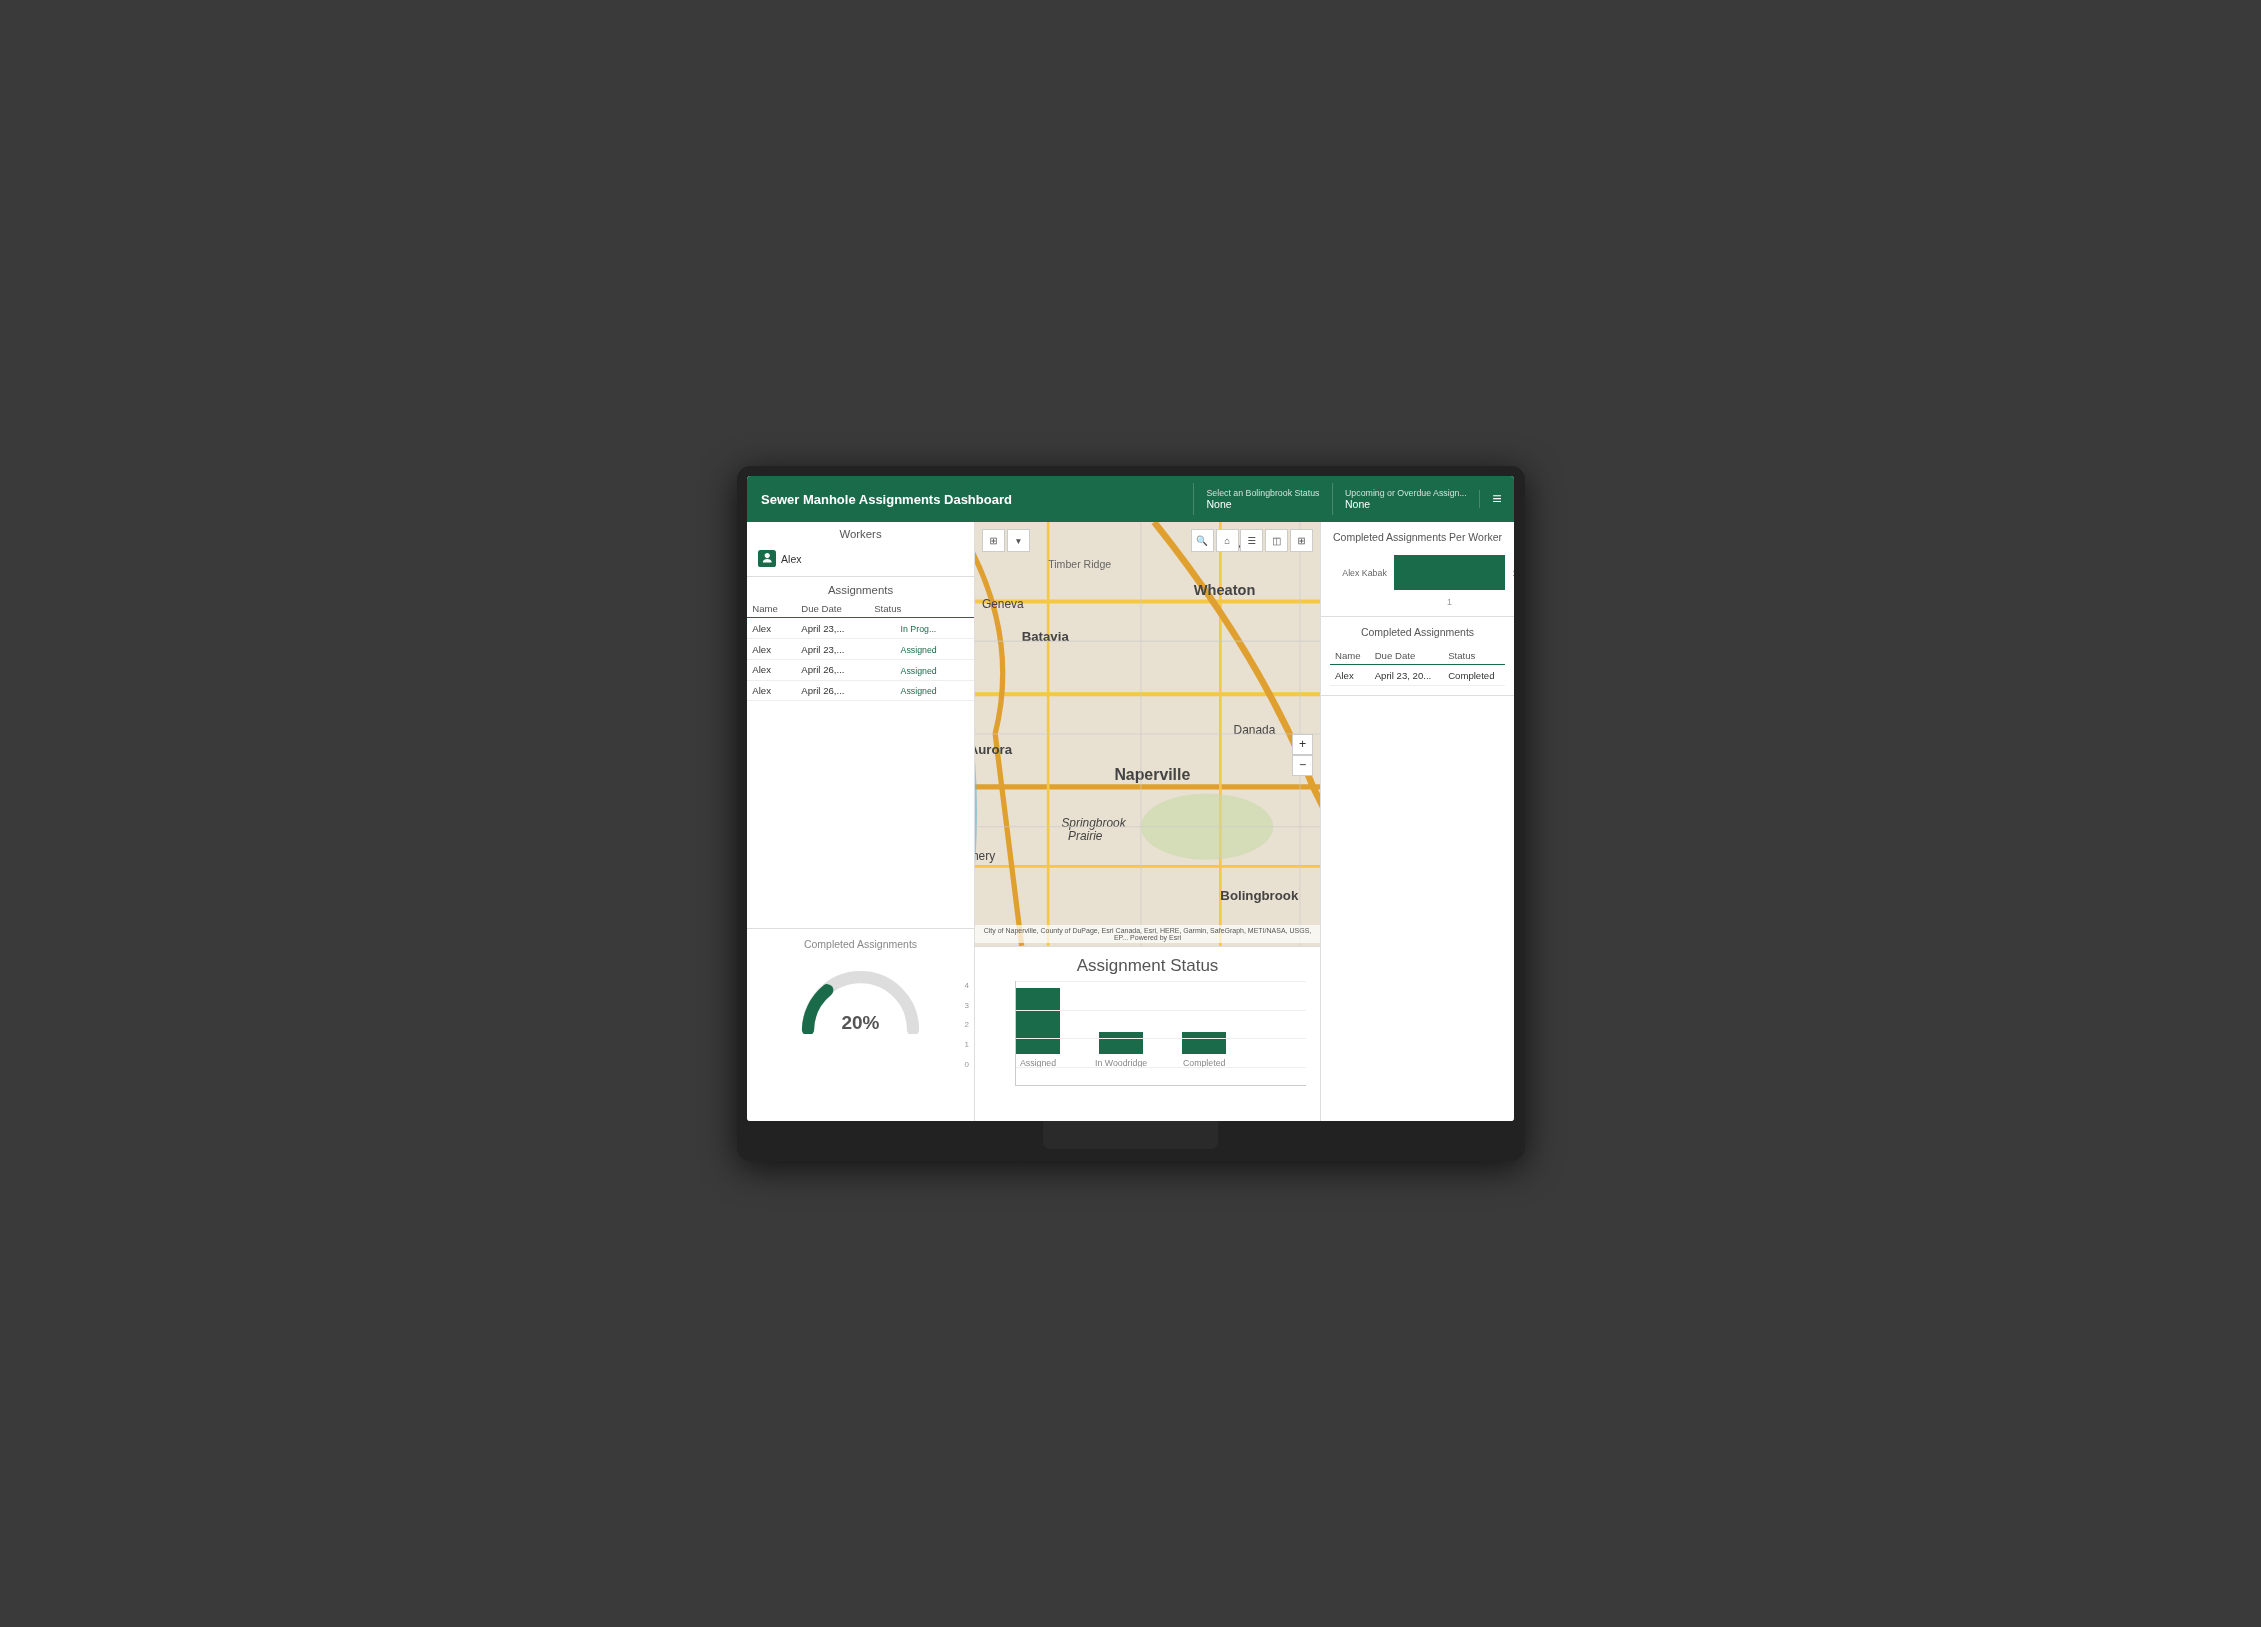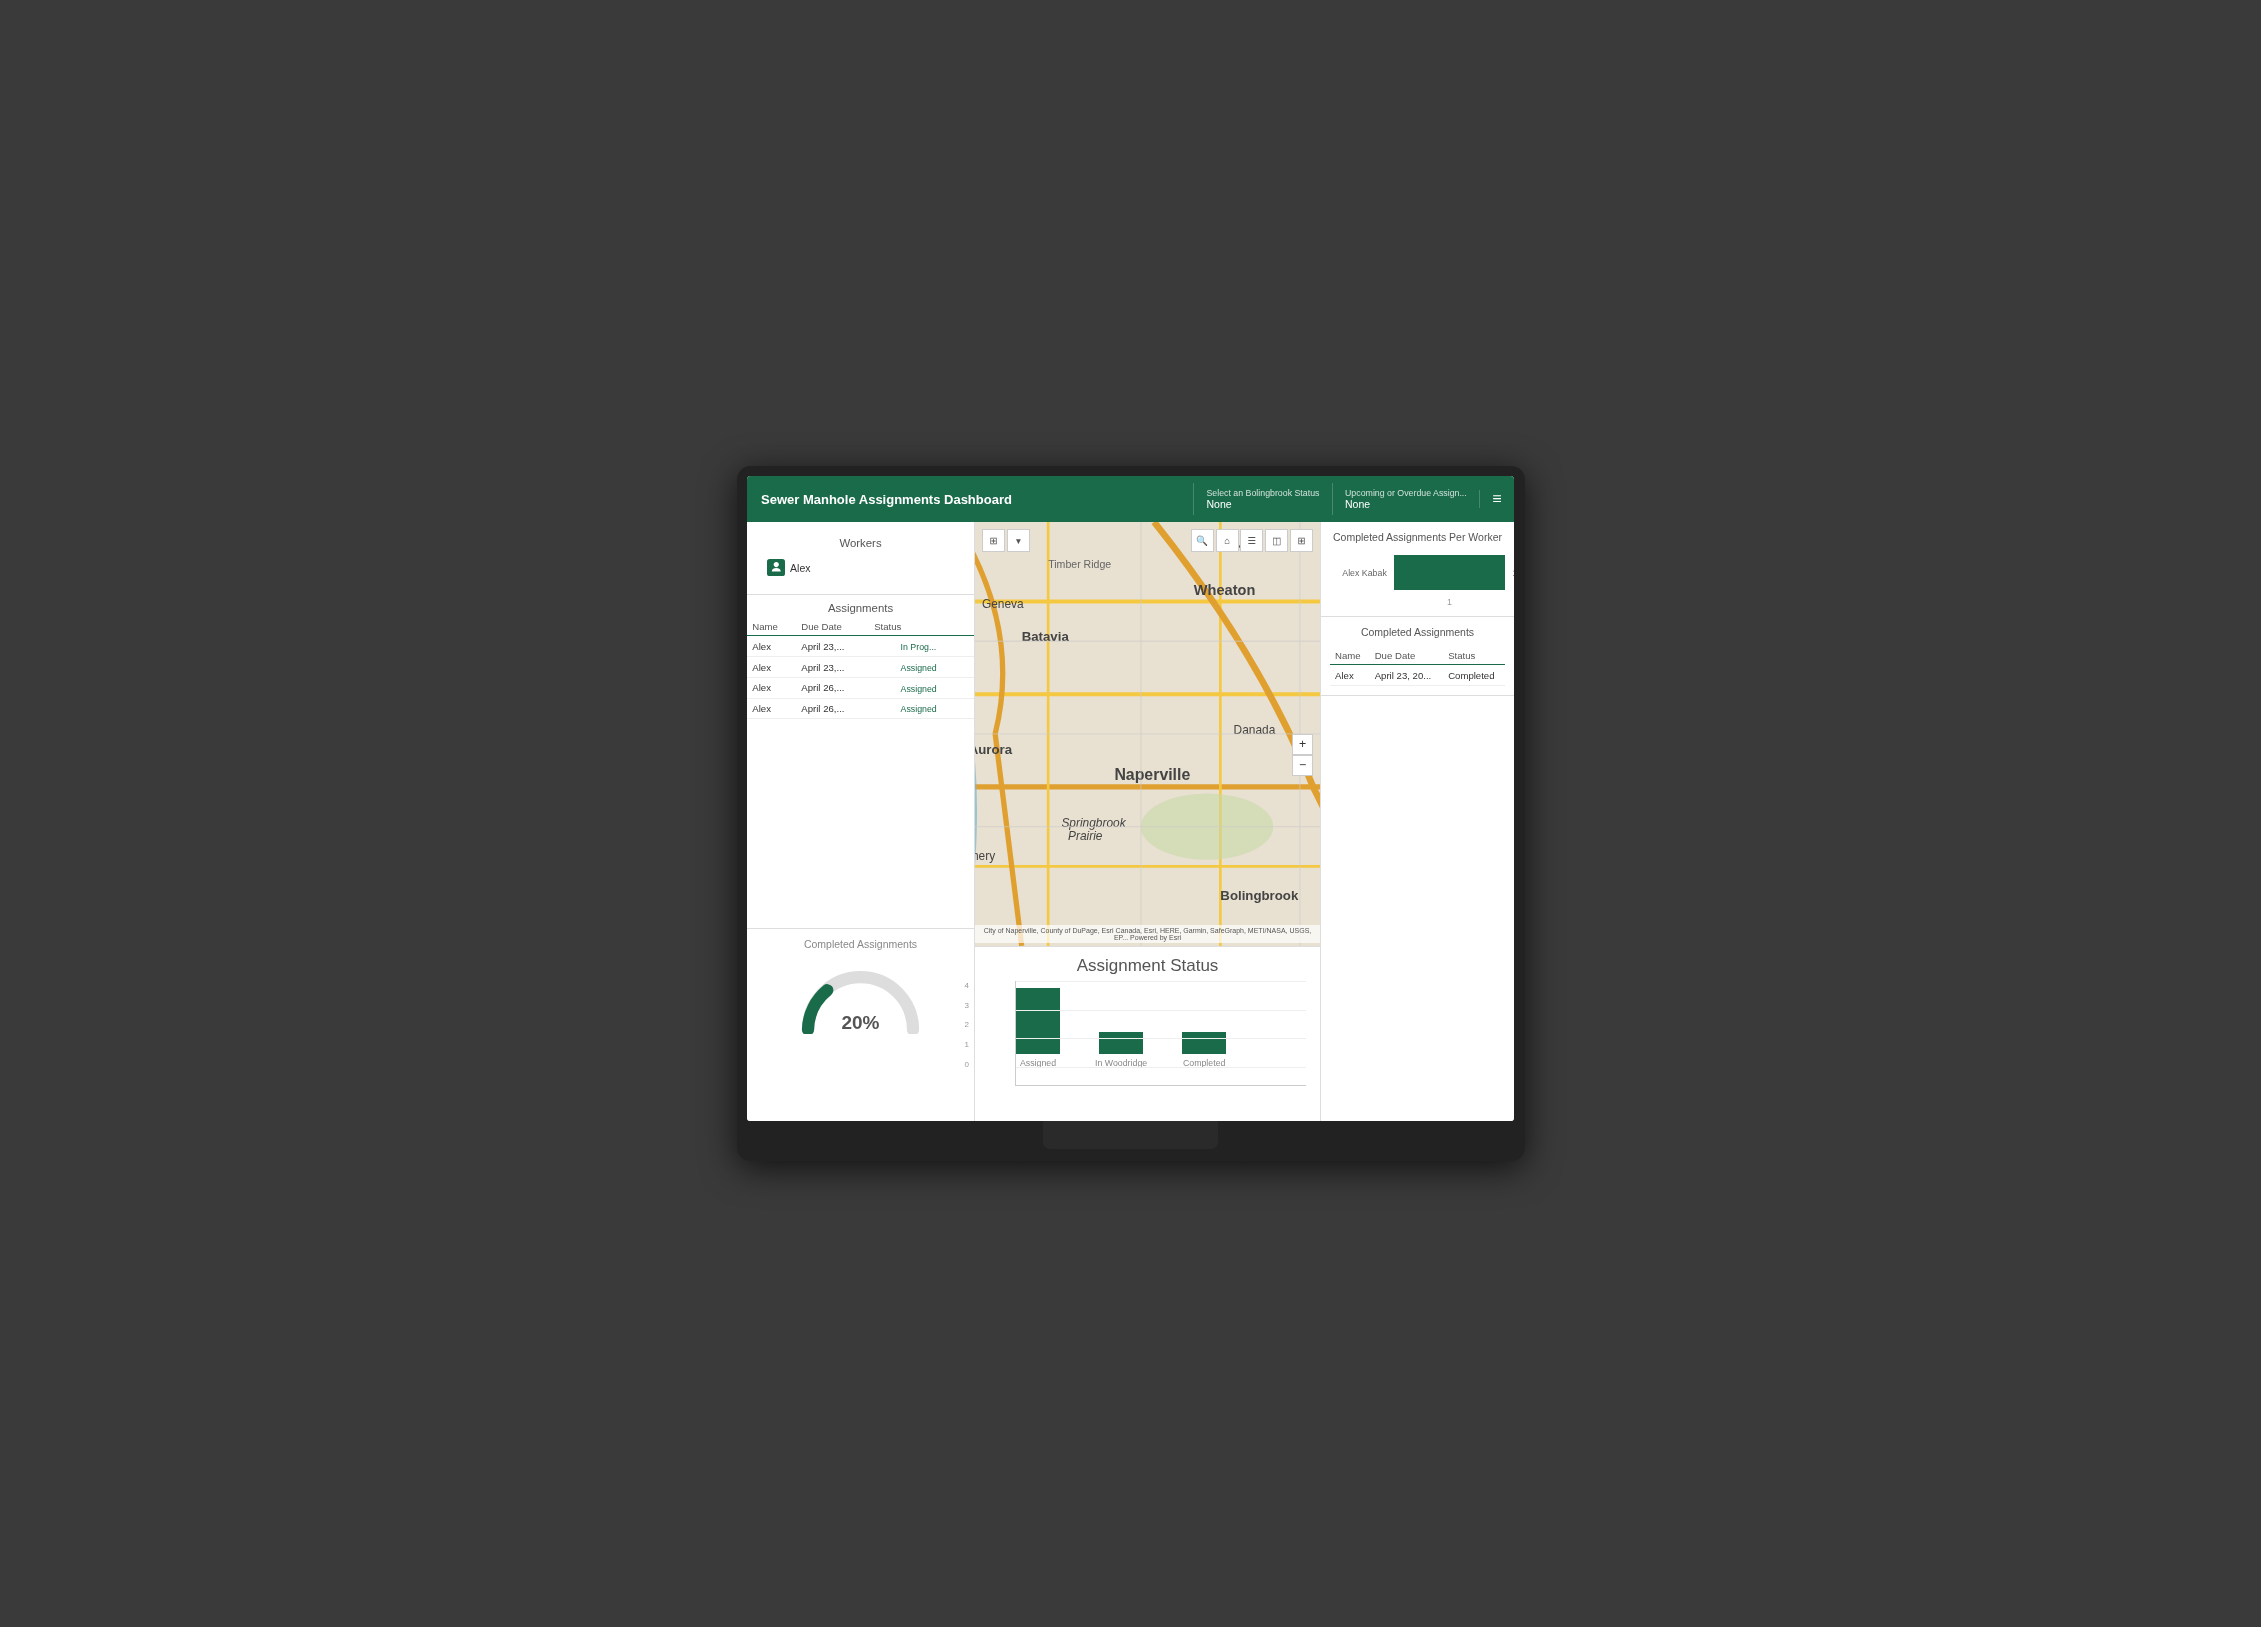--- a/index.html
+++ b/index.html
@@ -90,21 +90,21 @@
 
     
     .left-panel {
       width: 228px;
       border-right: 0.9px solid #ddd;
       display: flex;
       flex-direction: column;
       background: #fff;
     }
     .workers-section {
-      padding: 15px;
+      padding: 6px;
       border-bottom: 0.9px solid #ddd;
     }
     .workers-title {
       text-align: center;
       font-size: 11.4px;
       color: #555;
       margin-bottom: 7px;
     }
     .worker-item {
       display: flex;

